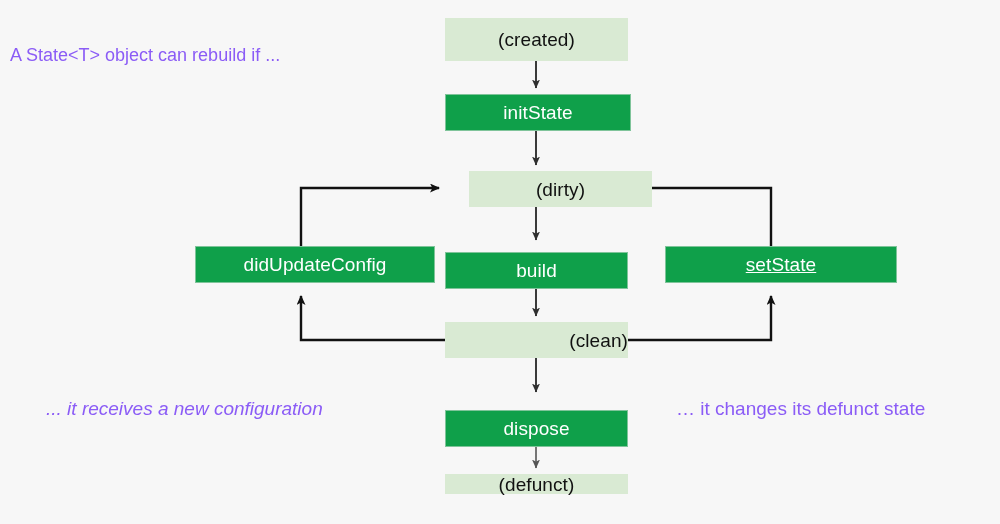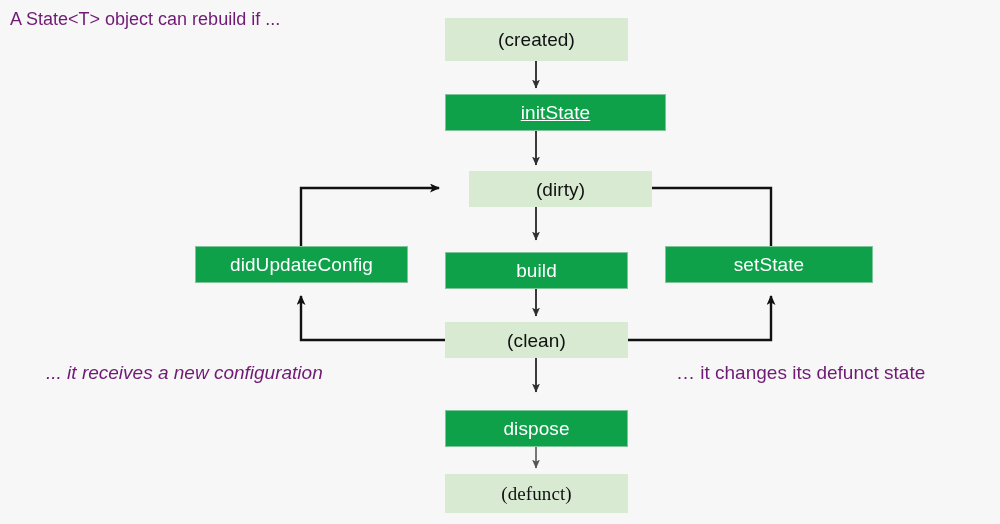--- a/index.html
+++ b/index.html
@@ -41,22 +41,23 @@
   }
   .node.method {
     background: #0fa04a;
     color: #ffffff;
     border: 1px solid #7fc49a;
   }
   .caption {
     position: absolute;
     font-size: 19px;
     line-height: 1;
-    color: #701a75;
+    color: #8b5cf6;
     white-space: nowrap;
+    margin-top: 36px;
   }
   .caption.title {
     font-size: 18px;
   }
 </style>
 </head>
 <body>
 
 <div id="canvas">
 
@@ -113,49 +114,49 @@
       <path d="M771,246 L771,188 L633,188" stroke="#111111" stroke-width="2.4" fill="none" marker-end="url(#arrowBlack)"></path>
     </g>
   </svg>
 
   <div class="caption title" style="left:10px; top:10px;">A State&lt;T&gt; object can rebuild if ...</div>
 
   <div class="node state" style="left:445px; top:18px; width:183px; height:43px;">
     <span>(created)</span>
   </div>
 
-  <div class="node method" style="left:445px; top:94px; width:221px; height:37px;text-decoration:underline;">
+  <div class="node method" style="left:445px; top:94px; width:186px; height:37px;">
     <span>initState</span>
   </div>
 
   <div class="node state" style="left:445px; top:171px; width:183px; height:36px;margin-left:24px;">
     <span>(dirty)</span>
   </div>
 
-  <div class="node method" style="left:195px; top:246px; width:213px; height:37px;text-align:center;">
+  <div class="node method" style="left:195px; top:246px; width:240px; height:37px;text-align:center;">
     <span>didUpdateConfig</span>
   </div>
 
   <div class="node method" style="left:445px; top:252px; width:183px; height:37px;">
     <span>build</span>
   </div>
 
-  <div class="node method" style="left:665px; top:246px; width:208px; height:37px;">
+  <div class="node method" style="left:665px; top:246px; width:232px; height:37px;text-decoration:underline;">
     <span>setState</span>
   </div>
 
-  <div class="node state" style="left:445px; top:322px; width:183px; height:36px;">
+  <div class="node state" style="left:445px; top:322px; width:183px; height:36px;justify-content:flex-end;">
     <span>(clean)</span>
   </div>
 
   <div class="node method" style="left:445px; top:398px; width:183px; height:37px;margin-top:12px;">
     <span>dispose</span>
   </div>
 
-  <div class="node state" style="left:445px; top:474px; width:183px; height:39px;font-family:Liberation Serif, serif;">
+  <div class="node state" style="left:445px; top:474px; width:183px; height:20px;">
     <span>(defunct)</span>
   </div>
 
   <div class="caption" style="left:46px; top:363px;font-style:italic;">... it receives a new configuration</div>
 
   <div class="caption" style="left:676px; top:363px;">… it changes its defunct state</div>
 
 </div>
 
 </body></html>

